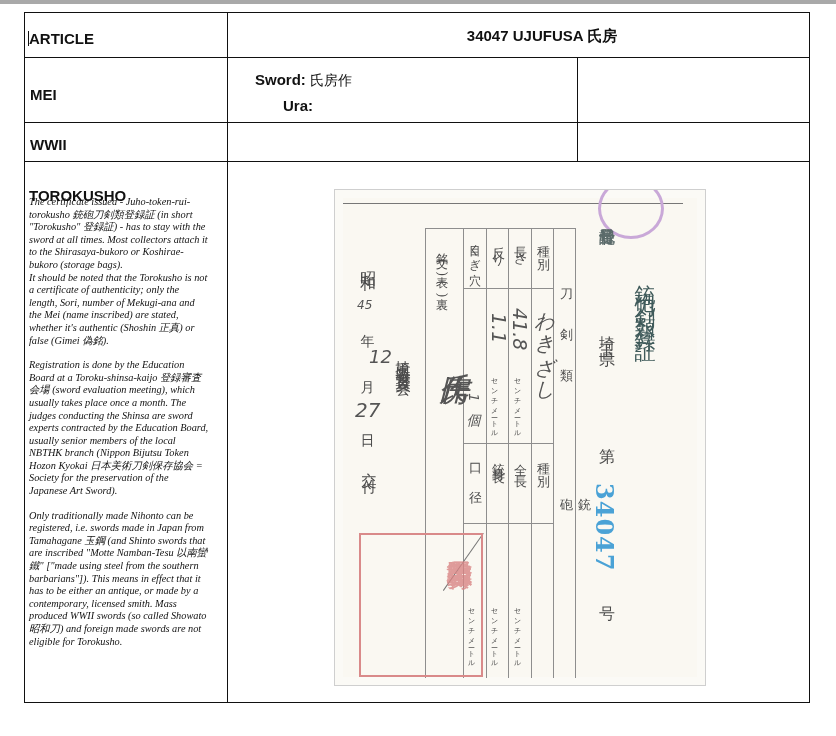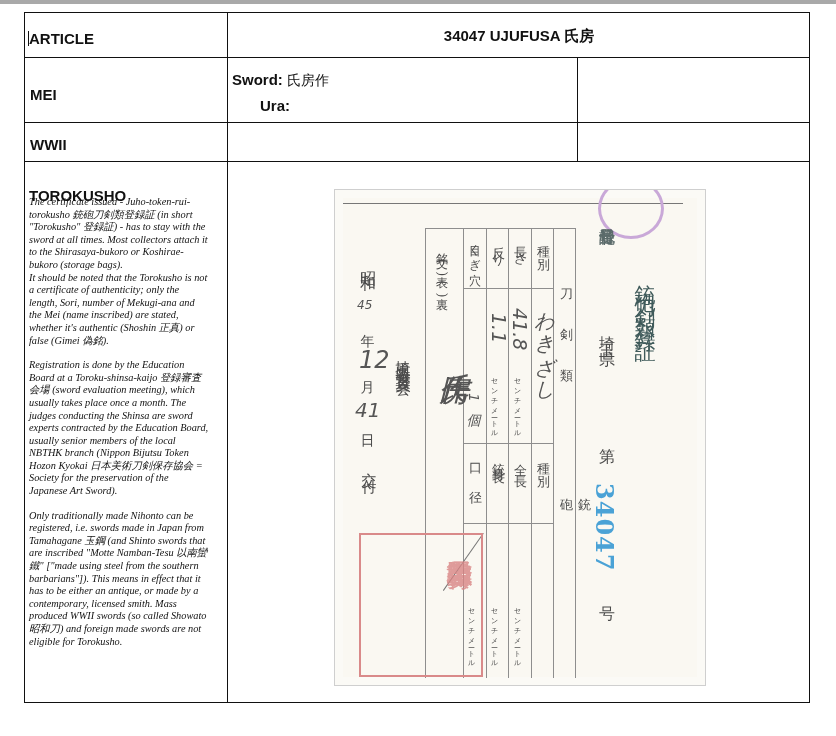--- a/index.html
+++ b/index.html
@@ -4,21 +4,21 @@
 <style>
   html, body { margin: 0; padding: 0; }
   body {
     width: 836px; height: 736px; background: #ffffff; position: relative;
     overflow: hidden; font-family: "Liberation Sans", sans-serif; color: #111;
   }
   .topbar { position: absolute; left: 0; top: 0; width: 836px; height: 4px; background: #a9a9a9; }
   .tbl { position: absolute; left: 24px; top: 12px; width: 786px; height: 691px; }
   .line { position: absolute; background: #111; }
   .cell-label { position: absolute; left: 6px; font-weight: bold; font-size: 15px; }
-  .hdr-title { position: absolute; font-weight: bold; font-size: 15px; }
+  .hdr-title { position: absolute; font-weight: bold; font-size: 15px; margin-left: 23px; }
   .cursor { display: inline-block; width: 1px; height: 15px; background: #111; vertical-align: -2px; margin-right: 0px; }
   .body-text {
     position: absolute; left: 29px; top: 196px; width: 196px;
     font-family: "Liberation Serif", serif; font-size: 10.3px; line-height: 12.6px; color: #111;
   }
   .body-text p { margin: 0 16px 12px 0; font-style: italic; }
   .toro-title { position: absolute; left: 29px; top: 187px; font-weight: bold; font-size: 15px; }
 
   
   .cert { position: absolute; left: 334px; top: 189px; width: 370px; height: 495px;
@@ -127,23 +127,23 @@
     <div class="vt" style="left:191px;top:255px;font-size:13px;letter-spacing:12px;">種別</div>
     <div class="vt" style="left:168px;top:255px;font-size:13px;letter-spacing:12px;">全長</div>
     <div class="vt" style="left:146px;top:255px;font-size:13px;letter-spacing:4px;">銃身長</div>
     <div class="vt" style="left:123px;top:255px;font-size:13px;letter-spacing:28px;">口径</div>
 
     <div class="grid-line" style="left:140px;top:335px;width:1px;height:70px;background:#777;transform:rotate(35deg);transform-origin:top left;"></div>
 
     <div class="vt" style="left:14px;top:60px;font-size:16px;letter-spacing:4px;">昭和</div>
     <div class="hand" style="left:14px;top:100px;font-size:12px;">45</div>
     <div class="vt" style="left:16px;top:125px;font-size:14px;">年</div>
-    <div class="hand" style="left:16px;top:148px;font-size:24px;">12</div>
+    <div class="hand" style="left:26px;top:148px;font-size:18px;">12</div>
     <div class="vt" style="left:16px;top:172px;font-size:14px;">月</div>
-    <div class="hand" style="left:12px;top:200px;font-size:20px;">41</div>
+    <div class="hand" style="left:12px;top:200px;font-size:20px;">27</div>
     <div class="vt" style="left:16px;top:225px;font-size:14px;">日</div>
     <div class="vt" style="left:16px;top:262px;font-size:15px;letter-spacing:8px;">交付</div>
 
     <div class="vt" style="left:50px;top:150px;font-size:15px;letter-spacing:3px;">埼玉県教育委員会</div>
 
     <div class="stamp-red" style="left:16px;top:335px;width:120px;height:140px;">
       <div class="vt" style="position:absolute;right:6px;top:6px;font-size:26px;line-height:30px;height:130px;color:#d98585;font-family:'DejaVu Serif',serif;opacity:0.8;">埼玉県教育委員会印</div>
     </div>
   </div>
 </div>

